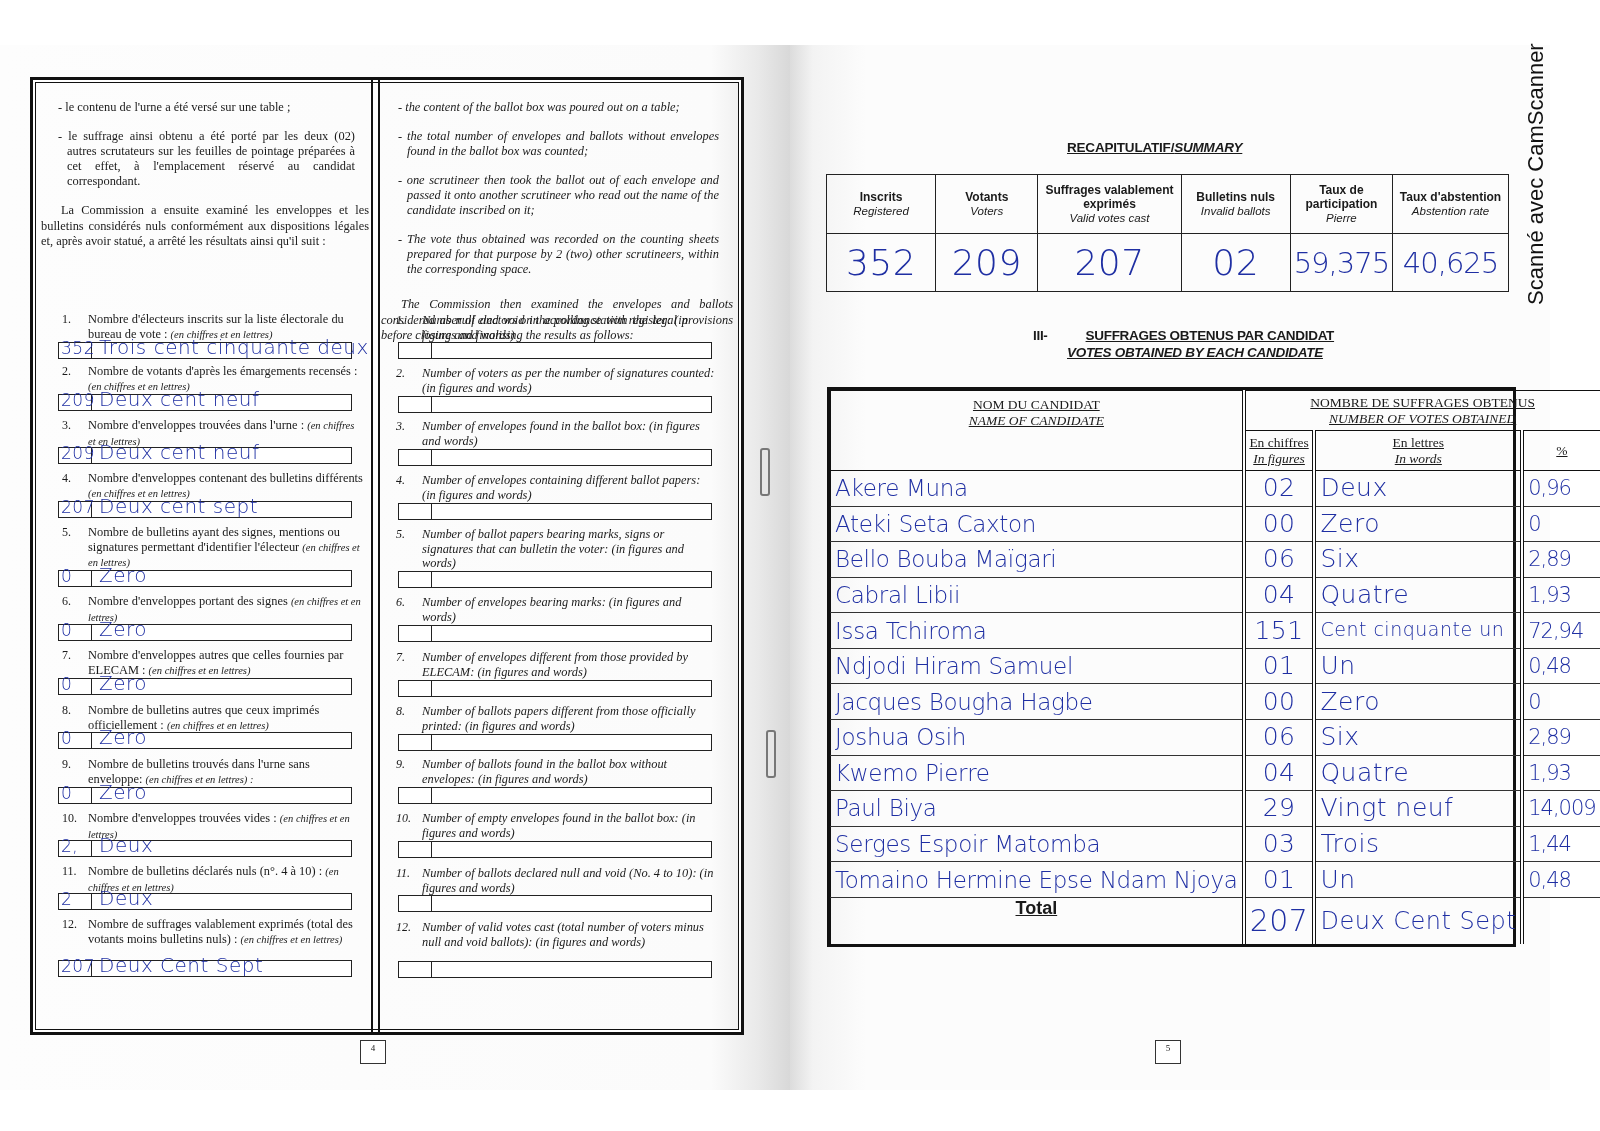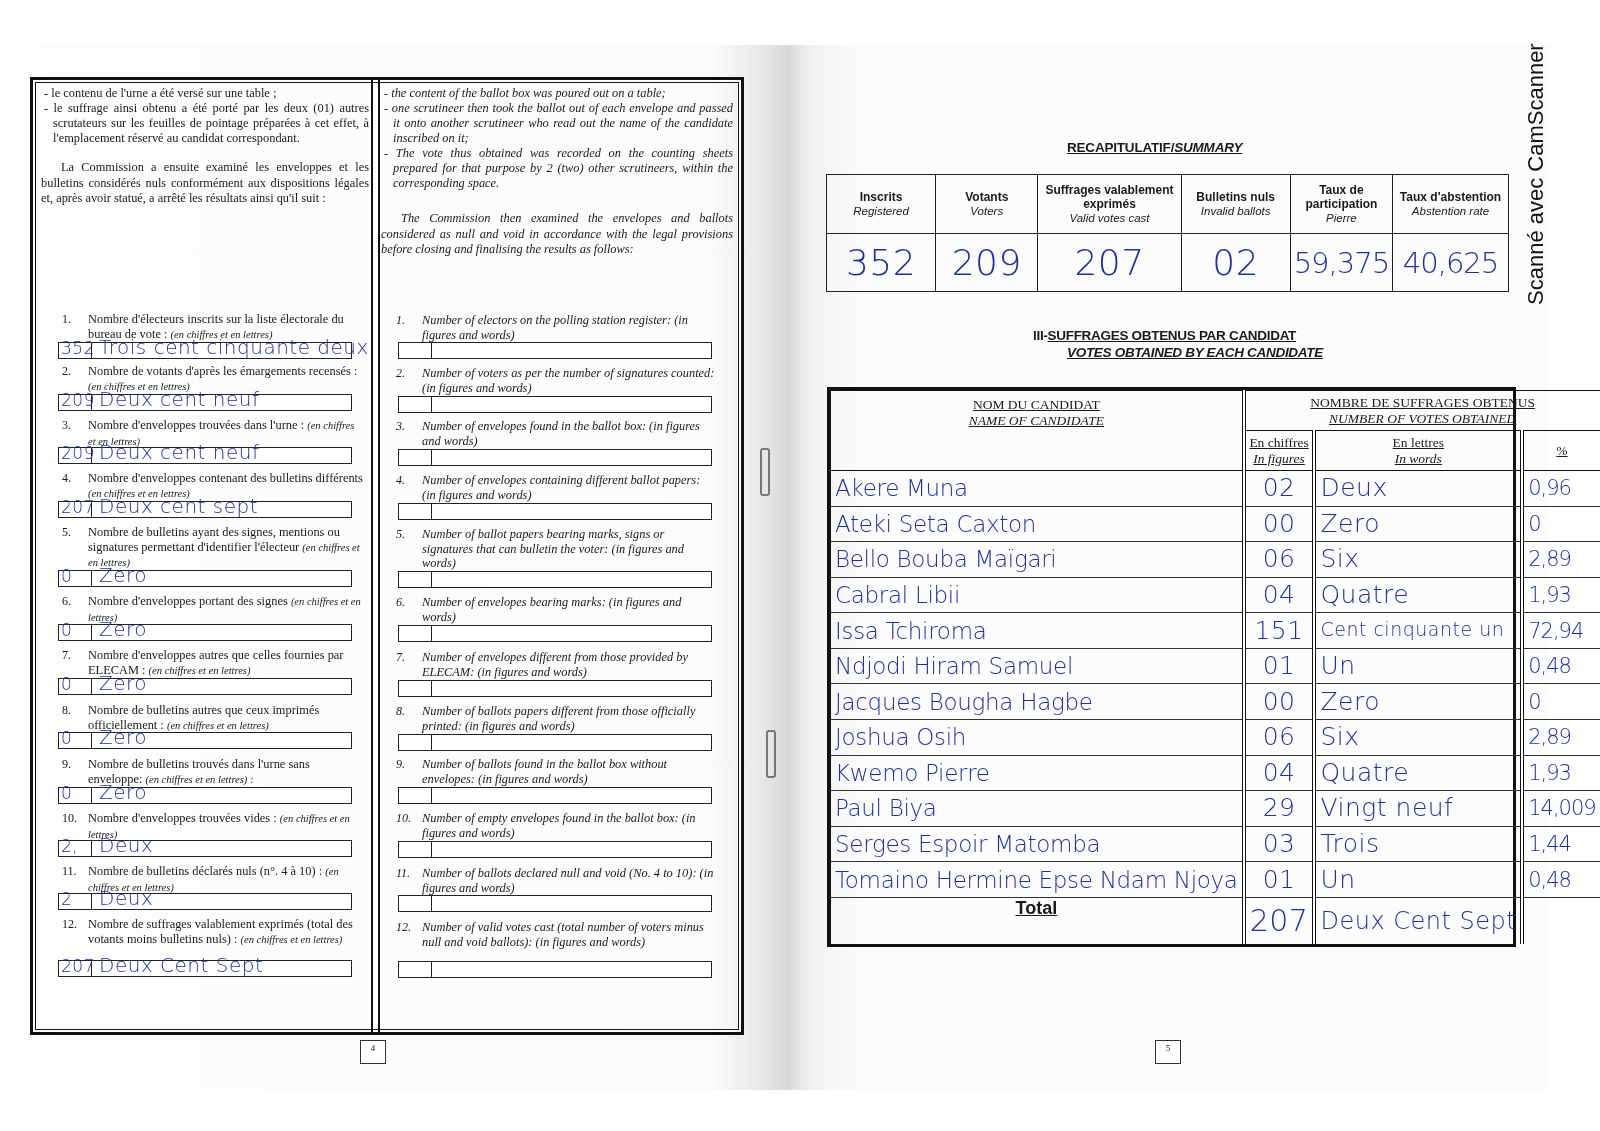--- a/index.html
+++ b/index.html
@@ -20,21 +20,21 @@
   
   .frame {
     position:absolute; left:30px; top:77px; width:708px; height:952px;
     border:3px solid #111; box-shadow: inset 0 0 0 2px #fff, inset 0 0 0 3px #111;
   }
   .col { position:absolute; top:6px; bottom:6px; }
   .col-fr { left:8px; width:328px; }
   .col-en { left:348px; width:352px; }
   .col-divider { position:absolute; left:338px; top:0; bottom:0; width:5px; border-left:2px solid #111; border-right:2px solid #111; }
 
-  .bullet { font-size:12.4px; line-height:15px; text-align:justify; padding-left:12px; text-indent:-9px; margin:0; }
+  .bullet { font-size:12.4px; line-height:15px; text-align:justify; padding-left:12px; text-indent:-9px; margin:14px; }
   .col-en .bullet, .col-en .para, .col-en .q-text { font-style:italic; }
   .para { font-size:12.4px; line-height:15.5px; text-align:justify; text-indent:20px; margin:14px 0 0 0; }
 
   .q { position:absolute; left:0; right:0; }
   .q-num { position:absolute; left:24px; font-size:12px; }
   .q-text { position:absolute; left:50px; right:0; font-size:12.4px; line-height:14.5px; }
   .q-text i { font-size:10.5px; }
   .answer-box {
     position:absolute; left:20px; height:15px; border:1.5px solid #222; background:#fff;
   }
@@ -61,21 +61,21 @@
   table.summary th { border:1.5px solid #222; height:58px; font-size:12px; font-weight:bold; padding:0 2px; vertical-align:middle; text-align:center; line-height:14px; }
   table.summary th em { display:block; font-weight:normal; font-style:italic; font-size:11.5px; }
   table.summary td { border:1.5px solid #222; height:55px; text-align:center; }
   table.summary td .hand { position:static; font-size:36px; }
   table.summary td.small .hand { font-size:29px; letter-spacing:-1px; }
 
   .title-votes {
     position:absolute; left:1033px; top:327px; font-weight:bold; font-size:13.5px;
     font-family:"Liberation Sans", sans-serif; letter-spacing:-0.3px; line-height:17px;
   }
-  .title-votes .l1 span { text-decoration:underline; }
+  .title-votes .l1 span { text-decoration:underline;margin-left:38px; }
   .title-votes .l2 { padding-left:34px; font-style:italic; text-decoration:underline; }
 
   .votes-frame {
     position:absolute; left:827px; top:387px; width:683px; height:554px;
     border:3px solid #111;
   }
   table.votes { width:100%; height:100%; border-collapse:collapse; font-family:"Liberation Serif", serif;text-decoration:underline; }
   table.votes th { font-weight:normal; font-size:13.5px; text-align:center; line-height:16px; border:1.5px solid #111; }
   table.votes th em { display:block; font-style:italic; }
   table.votes .thick-r { border-right:4px double #111; }
@@ -98,26 +98,27 @@
 <div class="page-left"></div>
 <div class="page-right"></div>
 <div class="staple" style="left:760px;top:448px;"></div>
 <div class="staple" style="left:766px;top:730px;"></div>
 
 <div class="frame">
   <div class="col-divider"></div>
 
   <div class="col col-fr">
     <p class="bullet">- le contenu de l'urne a été versé sur une table ;</p>
-    <p class="bullet">- le suffrage ainsi obtenu a été porté par les deux (01) autres scrutateurs sur les feuilles de pointage préparées à cet effet, à l'emplacement réservé au candidat correspondant.</p>
+    <p class="bullet">- le suffrage ainsi obtenu a été porté par les deux (02) autres scrutateurs sur les feuilles de pointage préparées à cet effet, à l'emplacement réservé au candidat correspondant.</p>
     <p class="para">La Commission a ensuite examiné les enveloppes et les bulletins considérés nuls conformément aux dispositions légales et, après avoir statué, a arrêté les résultats ainsi qu'il suit :</p>
   </div>
 
   <div class="col col-en">
     <p class="bullet">- the content of the ballot box was poured out on a table;</p>
+    <p class="bullet">- the total number of envelopes and ballots without envelopes found in the ballot box was counted;</p>
     <p class="bullet">- one scrutineer then took the ballot out of each envelope and passed it onto another scrutineer who read out the name of the candidate inscribed on it;</p>
     <p class="bullet">- The vote thus obtained was recorded on the counting sheets prepared for that purpose by 2 (two) other scrutineers, within the corresponding space.</p>
     <p class="para" style="margin-top:20px">The Commission then examined the envelopes and ballots considered as null and void in accordance with the legal provisions before closing and finalising the results as follows:</p>
   </div>
 </div>
 
 <div id="fr-questions">
     <div class="q" style="position: absolute; left: 38px; width: 326px; top: 312px;">
       <span class="q-num">1.</span>
       <span class="q-text"><span>Nombre d'électeurs inscrits sur la liste électorale du bureau de vote :</span> <i>(en chiffres et en lettres)</i></span>

